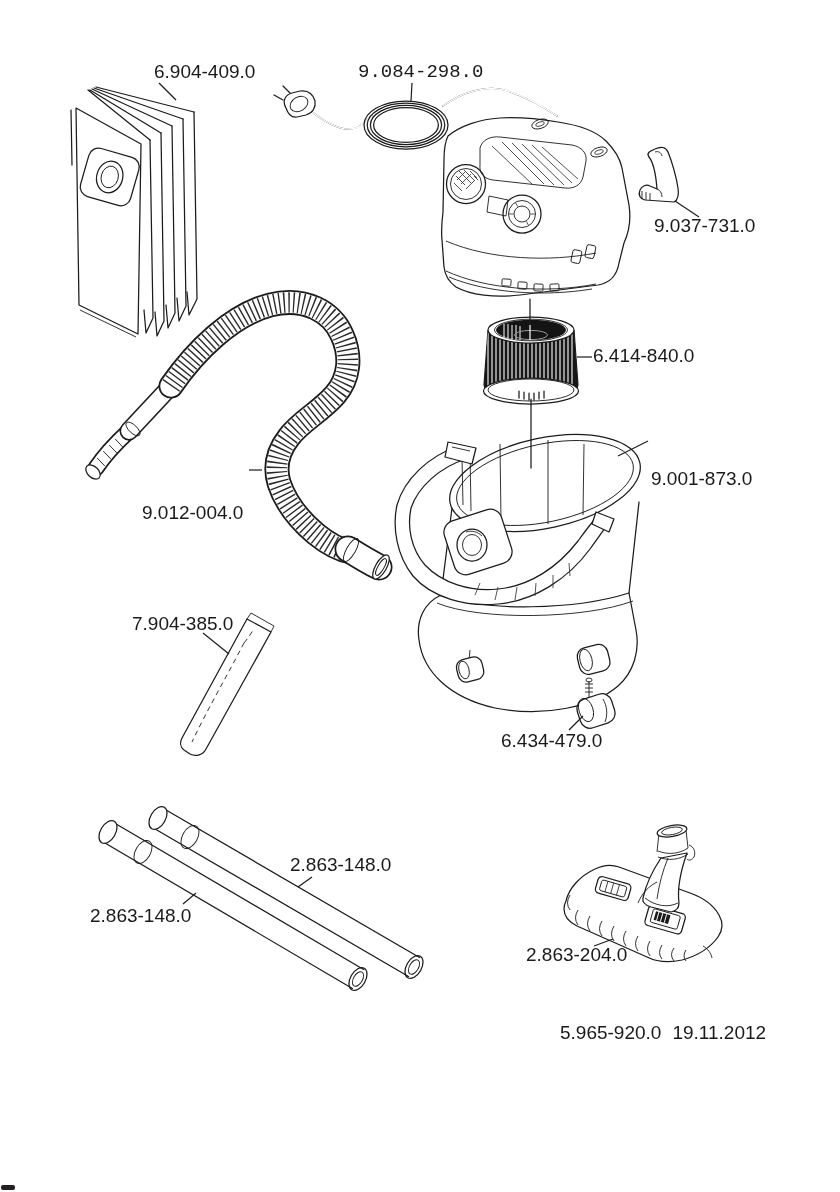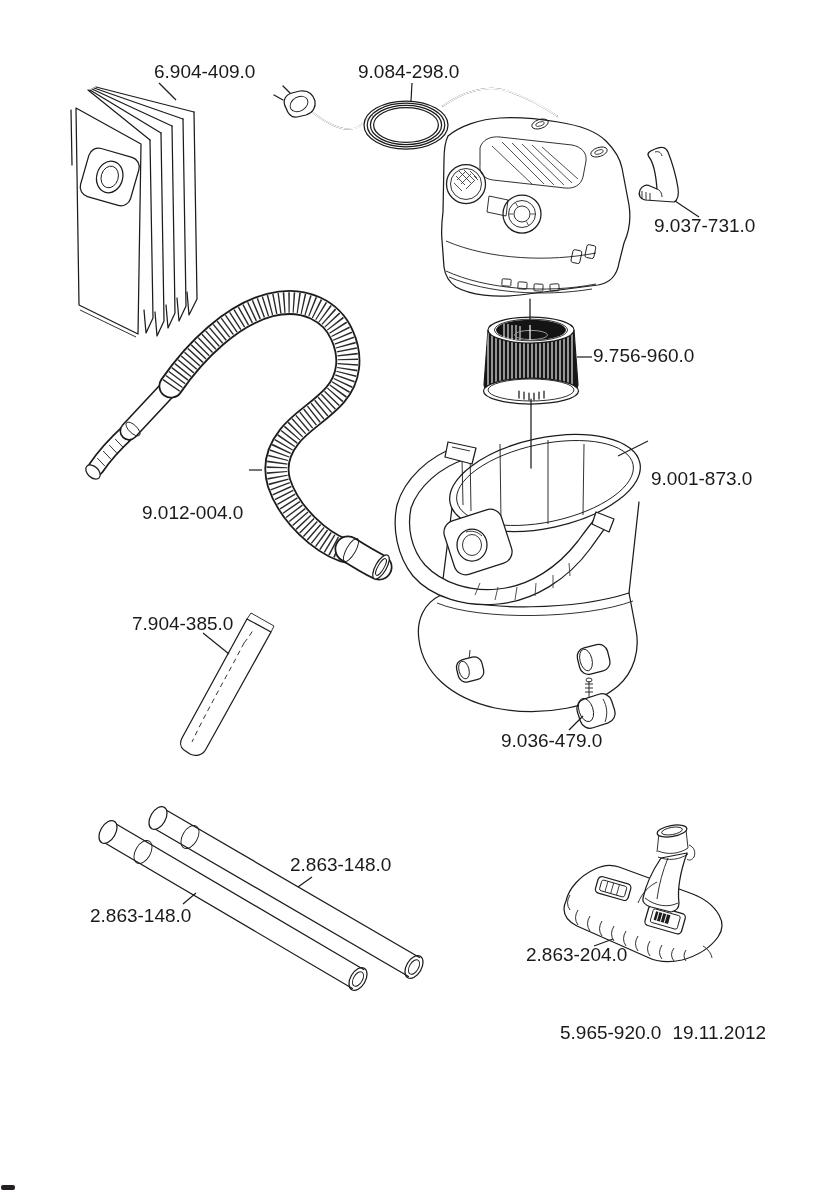--- a/index.html
+++ b/index.html
@@ -240,25 +240,25 @@
     <line x1="569" y1="730" x2="583" y2="716"></line>
     <line x1="249" y1="470" x2="262" y2="470"></line>
     <line x1="203" y1="633" x2="229" y2="654"></line>
     <line x1="312" y1="877" x2="298" y2="887"></line>
     <line x1="183" y1="904" x2="196" y2="893"></line>
     <line x1="594" y1="946" x2="613" y2="939"></line>
   </g>
 </svg>
 
 <div class="plabel" style="left:154px;top:62px;">6.904-409.0</div>
-<div class="plabel" style="left:358px;top:62px;">9.084-298.0</div>
+<div class="plabel" style="left:358px;top:62px;font-family:Liberation Mono, monospace;">9.084-298.0</div>
 <div class="plabel" style="left:654px;top:216px;">9.037-731.0</div>
-<div class="plabel" style="left:593px;top:346px;">9.756-960.0</div>
+<div class="plabel" style="left:593px;top:346px;">6.414-840.0</div>
 <div class="plabel" style="left:651px;top:435px;margin-top:34px;">9.001-873.0</div>
-<div class="plabel" style="left:501px;top:731px;">9.036-479.0</div>
+<div class="plabel" style="left:501px;top:731px;">6.434-479.0</div>
 <div class="plabel" style="left:142px;top:460px;margin-top:43px;">9.012-004.0</div>
 <div class="plabel" style="left:132px;top:614px;">7.904-385.0</div>
 <div class="plabel" style="left:290px;top:855px;">2.863-148.0</div>
 <div class="plabel" style="left:90px;top:906px;">2.863-148.0</div>
 <div class="plabel" style="left:526px;top:945px;">2.863-204.0</div>
 
 <div class="footer">
   <span>5.965-920.0</span><span class="fdate">19.11.2012</span>
 </div>
 

